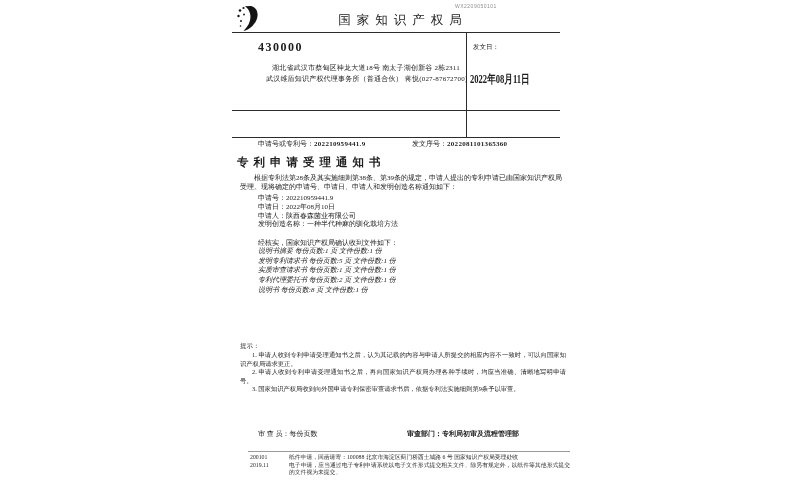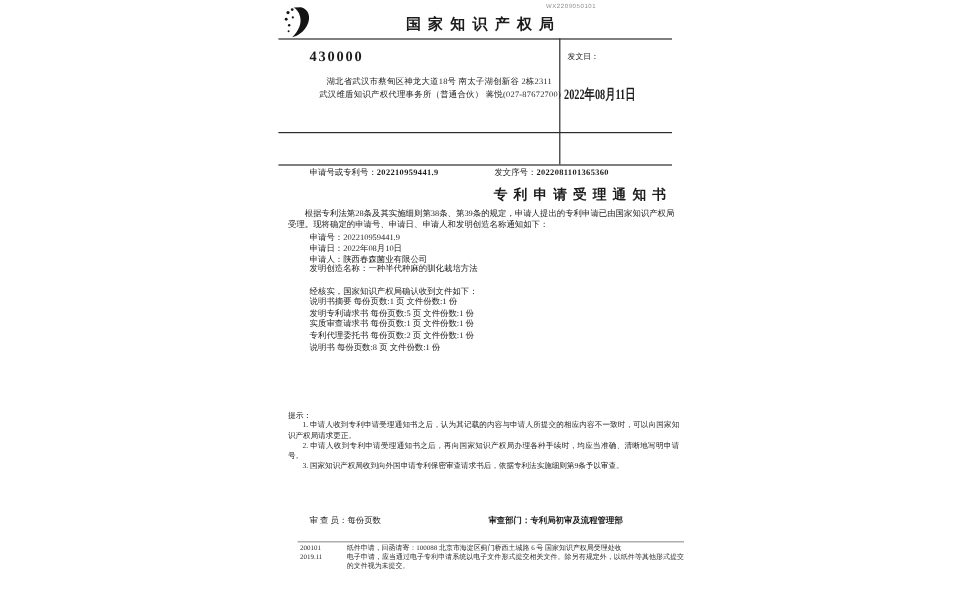--- a/index.html
+++ b/index.html
@@ -6,43 +6,43 @@
   body{
     width:800px;height:500px;position:relative;background:#ffffff;
     font-family:"Liberation Serif","DejaVu Serif",serif;color:#1c1c1c;
     overflow:hidden;
   }
   .abs{position:absolute;}
   .rule{position:absolute;background:#2b2b2b;}
   
   #top-code{left:455px;top:3px;font-size:5px;color:#8f8f8f;letter-spacing:.5px;font-family:"Liberation Sans",sans-serif;}
   #logo{left:236px;top:5px;width:30px;height:27px;}
-  #agency-title{left:300px;top:12px;width:200px;text-align:center;font-size:12.5px;font-weight:bold;letter-spacing:6px;text-indent:6px;white-space:nowrap;}
+  #agency-title{left:300px;top:12px;width:200px;text-align:center;font-size:12.5px;font-weight:normal;letter-spacing:6px;text-indent:6px;white-space:nowrap;}
   #hr-top{left:232px;top:32px;width:328px;height:1px;}
   #v-divider{left:466px;top:32px;width:1px;height:105px;}
   #hr-mid{left:232px;top:110px;width:328px;height:1px;}
   #hr-row{left:232px;top:137px;width:328px;height:1px;}
   #postcode{left:258px;top:40px;font-size:12px;font-weight:bold;letter-spacing:1.5px;}
   #addr1{left:240px;top:63px;font-size:7px;letter-spacing:.2px;white-space:nowrap;margin-left:32px;}
   #addr2{left:240px;top:74px;font-size:7px;letter-spacing:.2px;white-space:nowrap;padding-left:26px;}
   #issue-label{left:473px;top:43px;font-size:6.5px;}
   #issue-date{left:470px;top:71px;font-size:11px;font-weight:bold;white-space:nowrap;transform:scale(.78,1.08);transform-origin:0 0;}
   
   .refcell{position:absolute;top:139px;font-size:7px;white-space:nowrap;}
   #ref-app{left:258px;}
   #ref-serial{left:412px;}
   .refcell b{font-weight:bold;letter-spacing:.3px;}
   
-  #doc-title{left:232px;top:155px;width:328px;text-align:right;font-size:11.5px;font-weight:bold;letter-spacing:5px;text-indent:5px;white-space:nowrap;}
+  #doc-title{left:232px;top:155px;width:328px;text-align:left;font-size:11.5px;font-weight:bold;letter-spacing:5px;text-indent:5px;white-space:nowrap;}
   
   #intro{left:240px;top:174px;width:322px;font-size:7px;line-height:8.8px;text-indent:14px;text-align:justify;}
   #fields{left:258px;top:194px;font-size:7px;line-height:8.8px;}
   #received-heading{left:258px;top:238px;font-size:7px;white-space:nowrap;}
   #received-list{left:258px;top:247px;font-size:7px;line-height:9.7px;}
-  #received-list div{white-space:nowrap;}
+  #received-list div{white-space:nowrap;font-style:italic;}
   
   #notes-label{left:240px;top:342px;font-size:6.5px;}
   #notes-list{left:240px;top:351px;width:326px;font-size:6.3px;line-height:8.6px;}
   #notes-list div{text-indent:12px;text-align:justify;}
   
   .reviewcell{position:absolute;top:429px;font-size:7px;white-space:nowrap;}
   #review-examiner{left:258px;}
   #review-dept{left:407px;font-weight:bold;}
   
   #footer-sep{left:248px;top:451px;width:322px;height:1px;background:#9a9a9a;}

